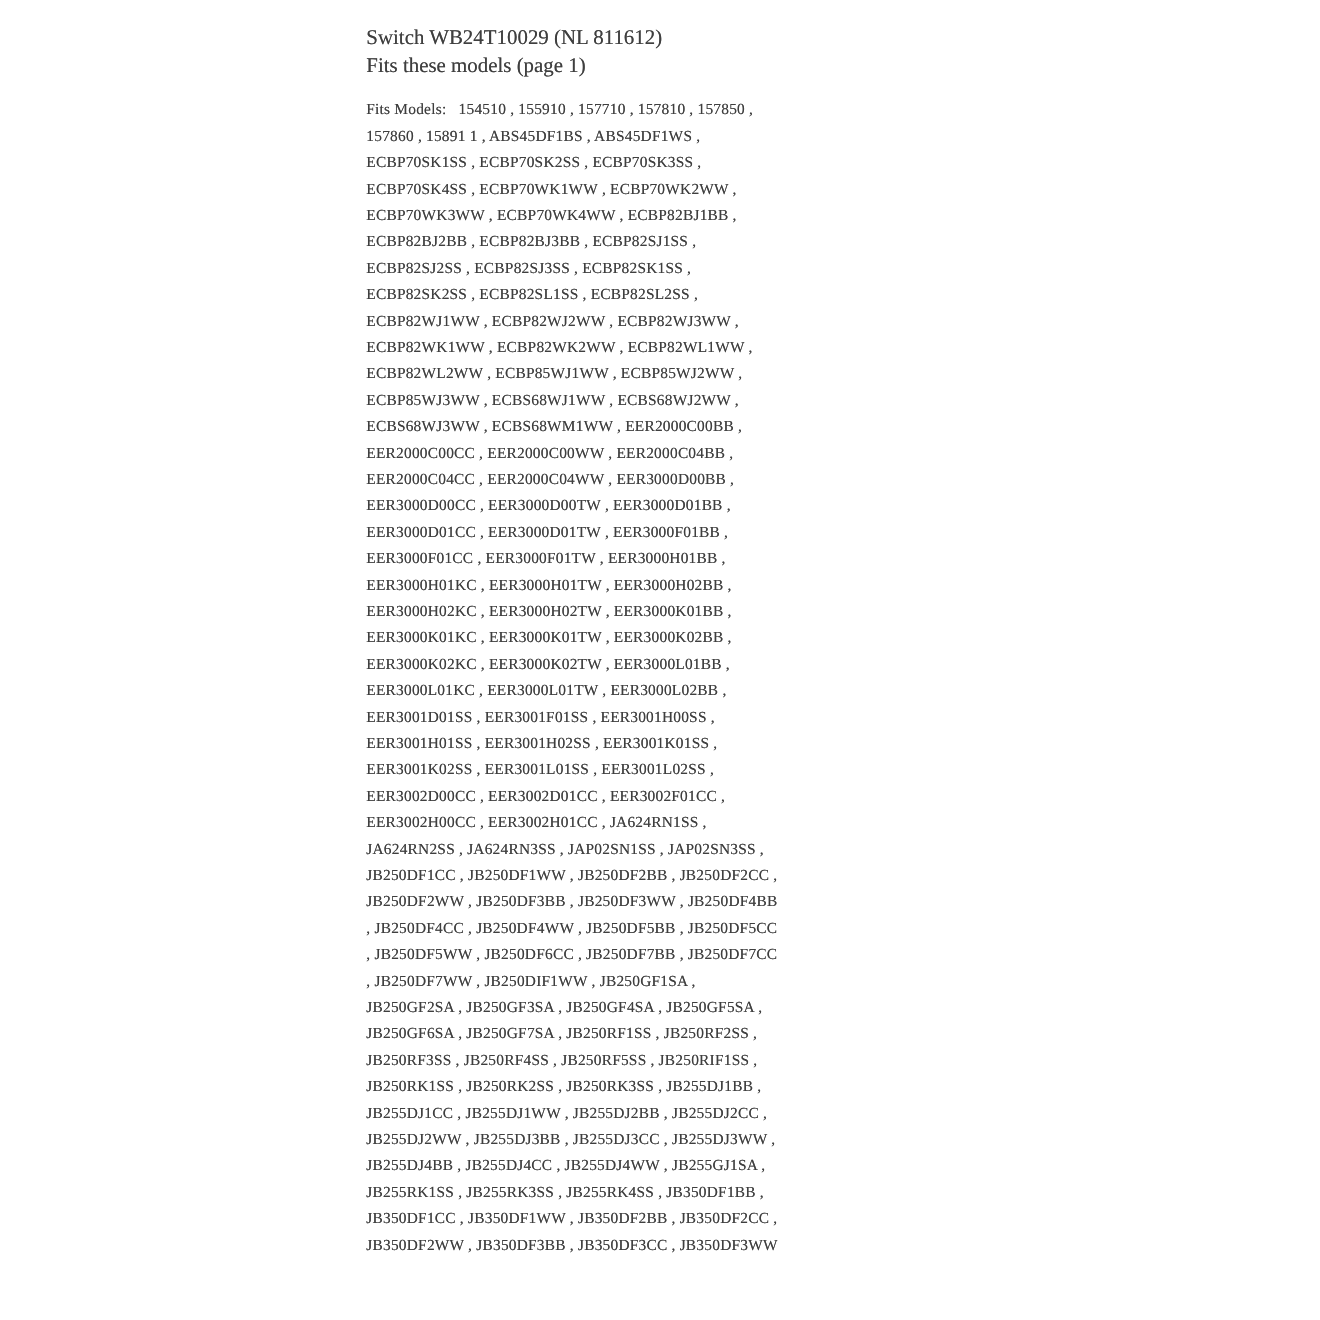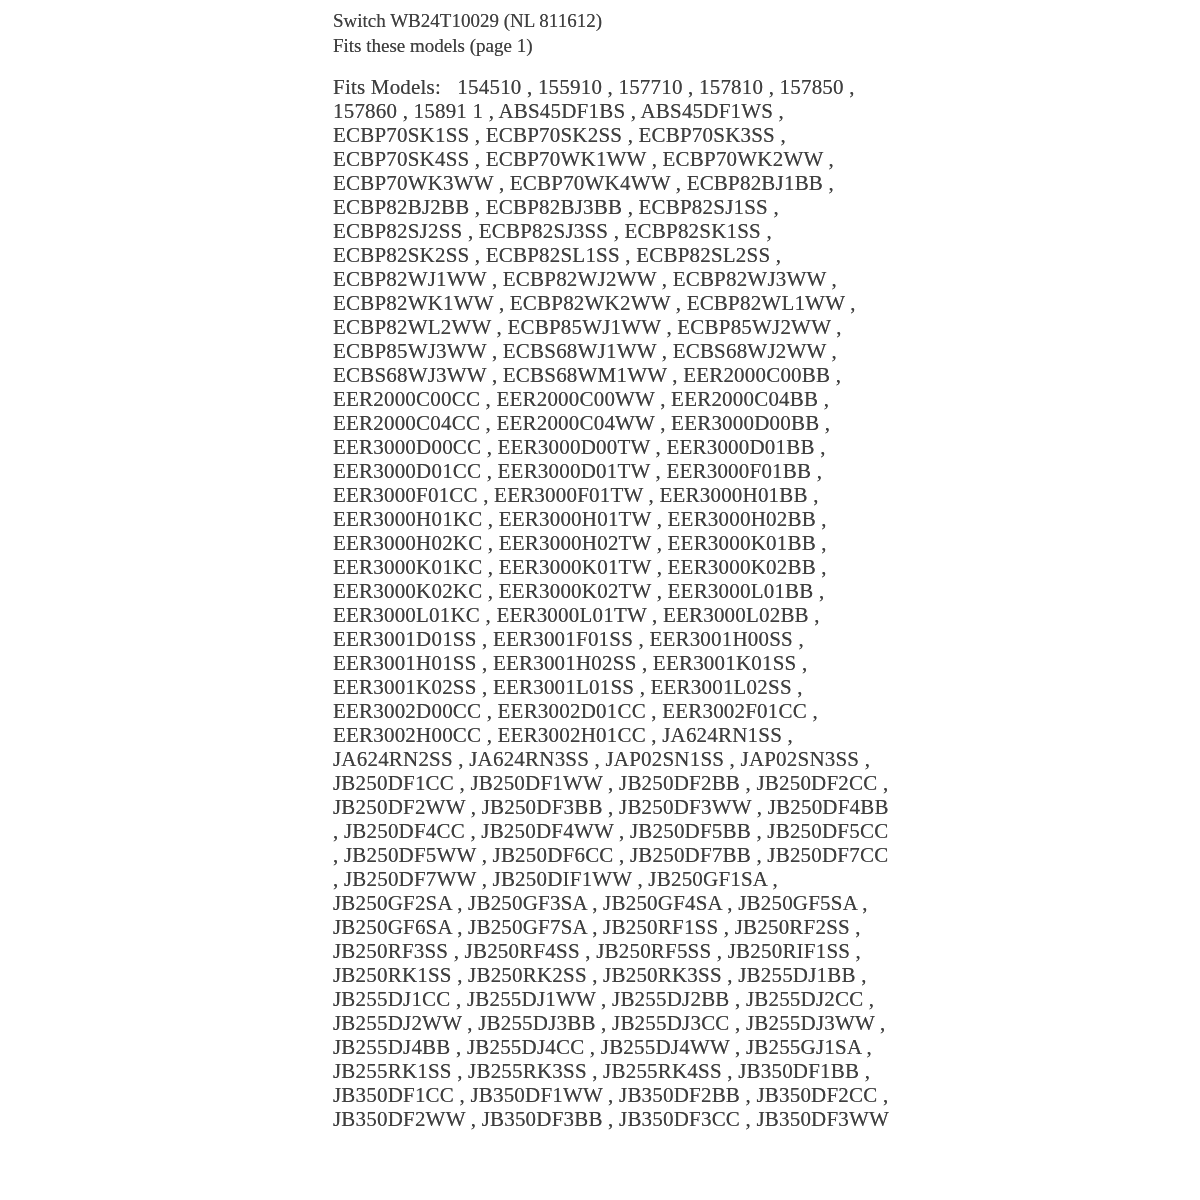--- a/index.html
+++ b/index.html
@@ -12,34 +12,34 @@
     width: 1200px;
     height: 1200px;
     background: #ffffff;
     overflow: hidden;
     font-family: "Liberation Serif", "DejaVu Serif", serif;
     color: #3f3f3f;
   }
   .doc {
     position: absolute;
     left: 333px;
-    top: 8px;
+    top: 22px;
     width: 580px;
   }
   .header-block {
     font-size: 19px;
     line-height: 25px;
   }
   .header-line {
     white-space: pre;
     text-shadow: 0 0 0.6px rgba(70,70,70,0.75);
   }
   .body-block {
     margin-top: 17px;
-    font-size: 21px;
+    font-size: 14px;
     line-height: 24px;
   }
   .line {
     white-space: pre;
     letter-spacing: 0.2px;
     text-shadow: 0 0 0.6px rgba(70,70,70,0.75);
   }
 </style>
 </head>
 <body>

